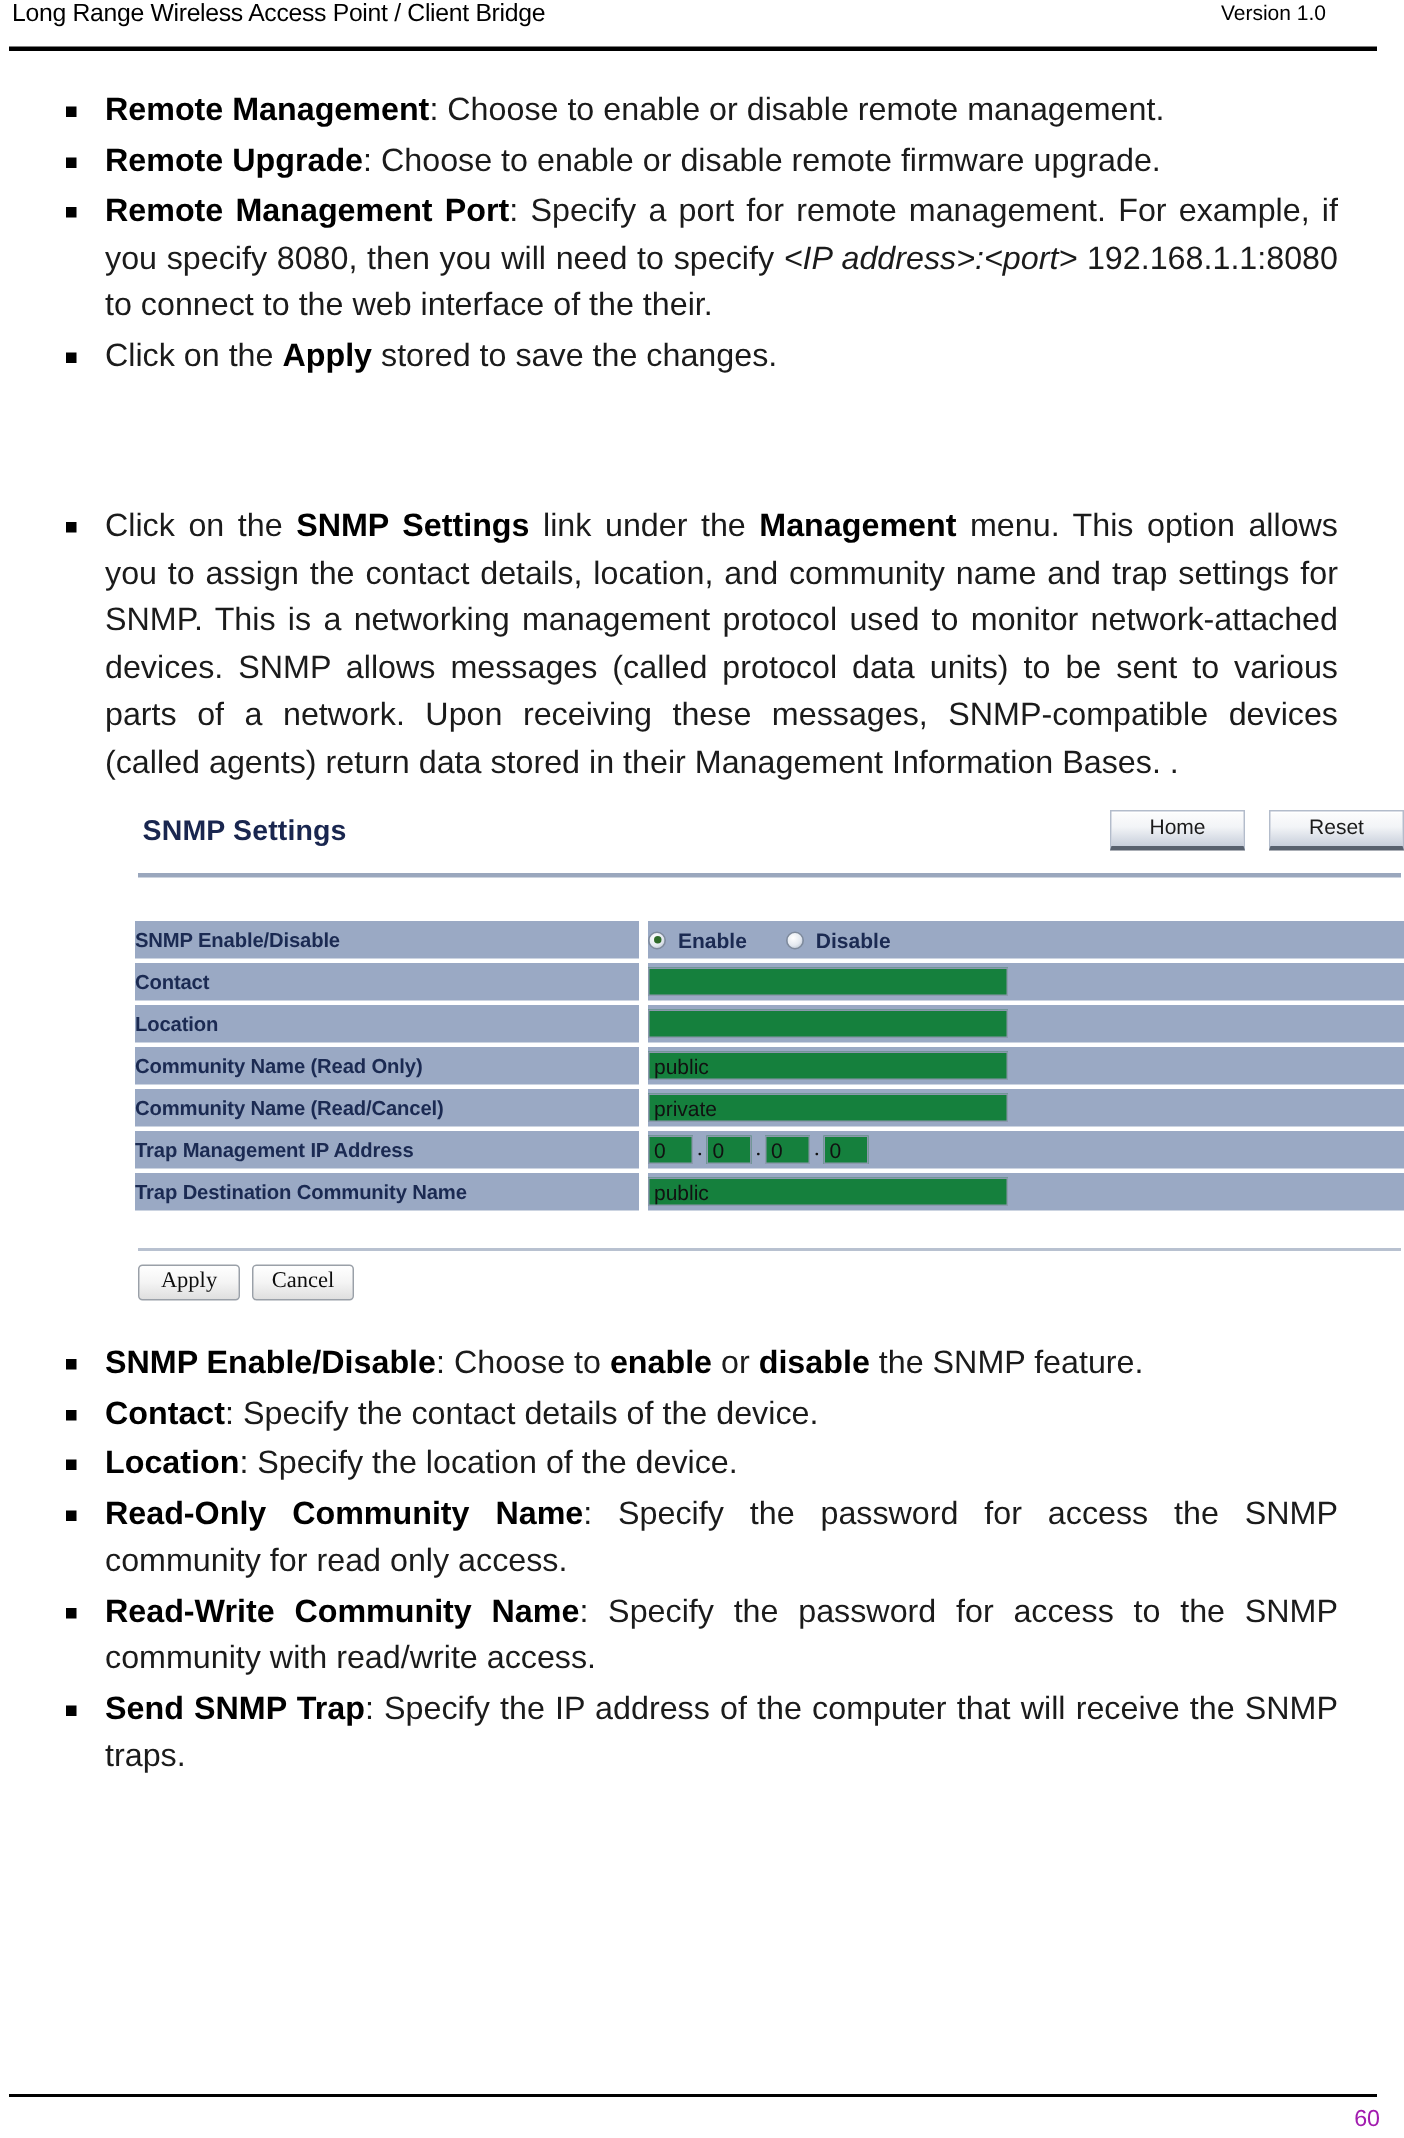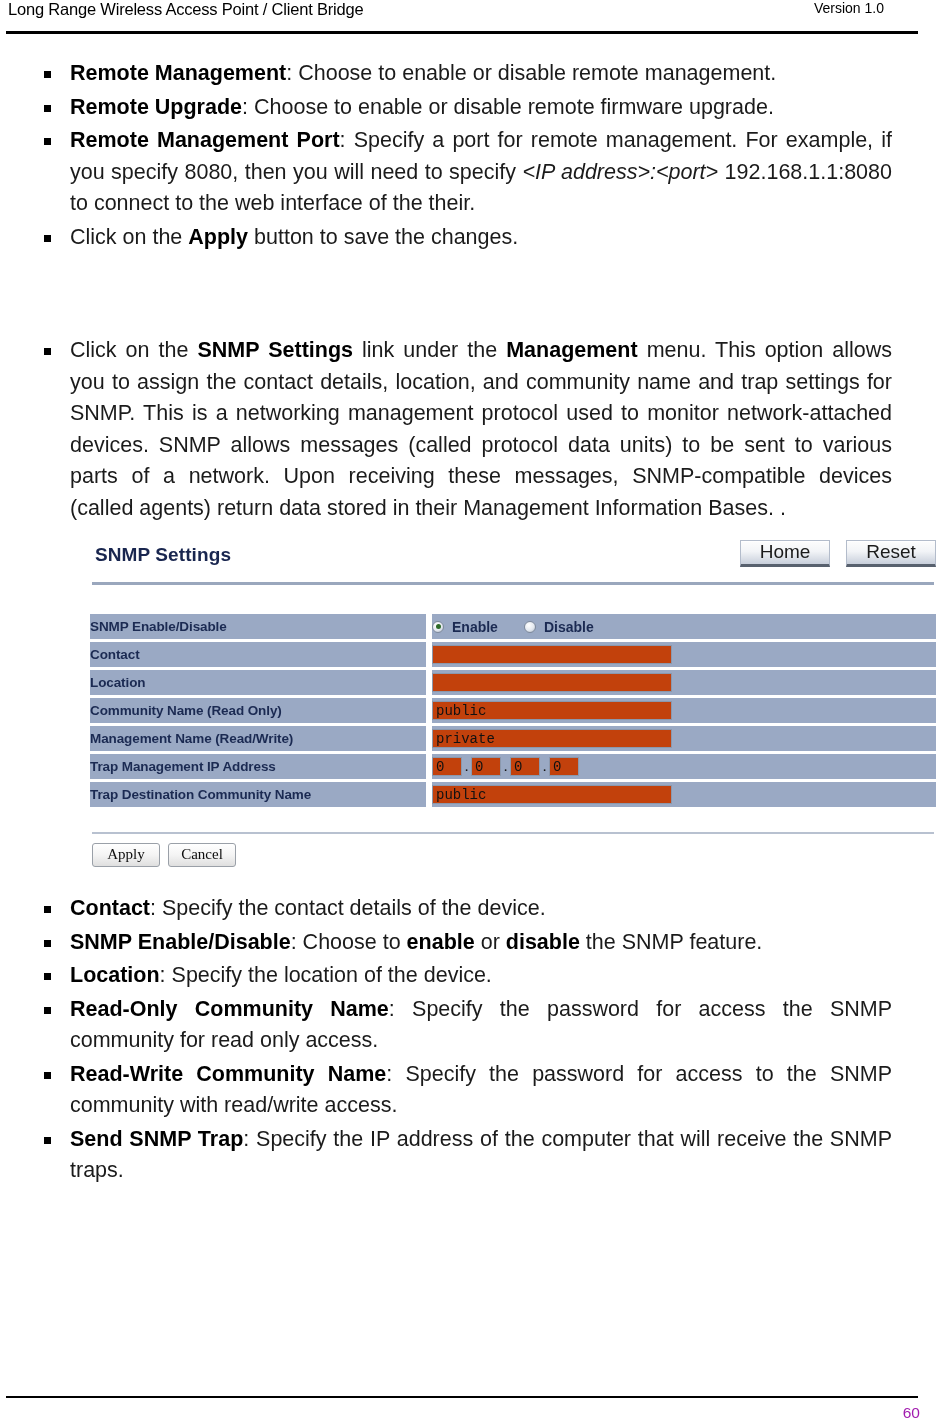--- a/index.html
+++ b/index.html
@@ -124,21 +124,21 @@
     right: 0px;
     top: 4px;
     display: flex;
     gap: 16px;
   }
   .ui-btn {
     width: 88px;
     height: 23px;
     line-height: 21px;
     text-align: center;
-    font-size: 19px;
+    font-size: 14px;
     color: #1b1b1b;
     background: linear-gradient(to bottom, #fdfdfd 0%, #f2f4f7 45%, #c8cfdb 100%);
     border: 1px solid #b3bccb;
     border-bottom: 3px solid #58616e;
     box-shadow: inset 0 1px 0 #ffffff;
   }
   .ui-rule {
     height: 3px;
     background: #9aa7bd;
     margin: 2px 2px 0 2px;
@@ -169,23 +169,23 @@
     width: 6px;
     background: #ffffff !important;
   }
   td.ui-value {
     padding-left: 6px;
   }
 
   .ui-input {
     display: inline-block;
     height: 19px;
-    background: #c2410c;
+    background: #15803d;
     border: 1px solid #8b98ad;
-    font-family: Liberation Mono, monospace;
+    font-family: Liberation Sans, sans-serif;
     font-size: 14px;
     line-height: 19px;
     color: #111;
     padding-left: 3px;
     box-sizing: border-box;
     vertical-align: middle;
   }
   .ui-input.wide { width: 240px; }
   .ui-input.octet { width: 30px; }
 
@@ -280,21 +280,21 @@
   <div class="hdr-version">Version 1.0</div>
 </div>
 <div class="header-rule"></div>
 
 <div class="content">
 
   <ul class="bullets" id="bullets-top">
       <li><b>Remote Management</b><span>: Choose to enable or disable remote management.</span></li>
       <li><b>Remote Upgrade</b><span>: Choose to enable or disable remote firmware upgrade.</span></li>
       <li><b>Remote Management Port</b><span>: Specify a port for remote management. For example, if you specify 8080, then you will need to specify </span><i>&lt;IP address&gt;:&lt;port&gt;</i><span> 192.168.1.1:8080 to connect to the web interface of the their.</span></li>
-      <li><span>Click on the </span><b>Apply</b><span> button to save the changes.</span></li>
+      <li><span>Click on the </span><b>Apply</b><span> stored to save the changes.</span></li>
     </ul>
 
   <div class="gap-before-heading"></div>
   <div class="gap-after-heading"></div>
 
   <ul class="bullets" id="bullets-intro">
       <li><span>Click on the </span><b>SNMP Settings</b><span> link under the </span><b>Management</b><span> menu. This option allows you to assign the contact details, location, and community name and trap settings for SNMP. This is a networking management protocol used to monitor network-attached devices. SNMP allows messages (called protocol data units) to be sent to various parts of a network. Upon receiving these messages, SNMP-compatible devices (called agents) return data stored in their Management Information Bases. .</span></li>
     </ul>
 
   <div class="device-ui">
@@ -336,21 +336,21 @@
             <td class="ui-label">Location</td>
             <td class="ui-spacer"></td>
             <td class="ui-value"><span class="ui-input wide"></span></td>
           </tr>
           <tr>
             <td class="ui-label">Community Name (Read Only)</td>
             <td class="ui-spacer"></td>
             <td class="ui-value"><span class="ui-input wide">public</span></td>
           </tr>
           <tr>
-            <td class="ui-label">Management Name (Read/Write)</td>
+            <td class="ui-label">Community Name (Read/Cancel)</td>
             <td class="ui-spacer"></td>
             <td class="ui-value"><span class="ui-input wide">private</span></td>
           </tr>
           <tr>
             <td class="ui-label">Trap Management IP Address</td>
             <td class="ui-spacer"></td>
             <td class="ui-value">
               <div class="octet-group">
                 <span class="ui-input octet">0</span>
                 <span class="octet-dot">.</span>
@@ -373,22 +373,22 @@
     <div class="ui-footer-rule"></div>
     <div class="ui-actions">
       <div class="ui-action-btn">Apply</div>
       <div class="ui-action-btn">Cancel</div>
     </div>
   </div>
 
   <div style="height:26px"></div>
 
   <ul class="bullets" id="bullets-bottom">
+      <li><b>SNMP Enable/Disable</b><span>: Choose to </span><b>enable</b><span> or </span><b>disable</b><span> the SNMP feature.</span></li>
       <li><b>Contact</b><span>: Specify the contact details of the device.</span></li>
-      <li><b>SNMP Enable/Disable</b><span>: Choose to </span><b>enable</b><span> or </span><b>disable</b><span> the SNMP feature.</span></li>
       <li><b>Location</b><span>: Specify the location of the device.</span></li>
       <li><b>Read-Only Community Name</b><span>: Specify the password for access the SNMP community for read only access.</span></li>
       <li><b>Read-Write Community Name</b><span>: Specify the password for access to the SNMP community with read/write access.</span></li>
       <li><b>Send SNMP Trap</b><span>: Specify the IP address of the computer that will receive the SNMP traps.</span></li>
     </ul>
 </div>
 
 <div class="footer-rule"></div>
 <div class="page-number">60</div>
 

